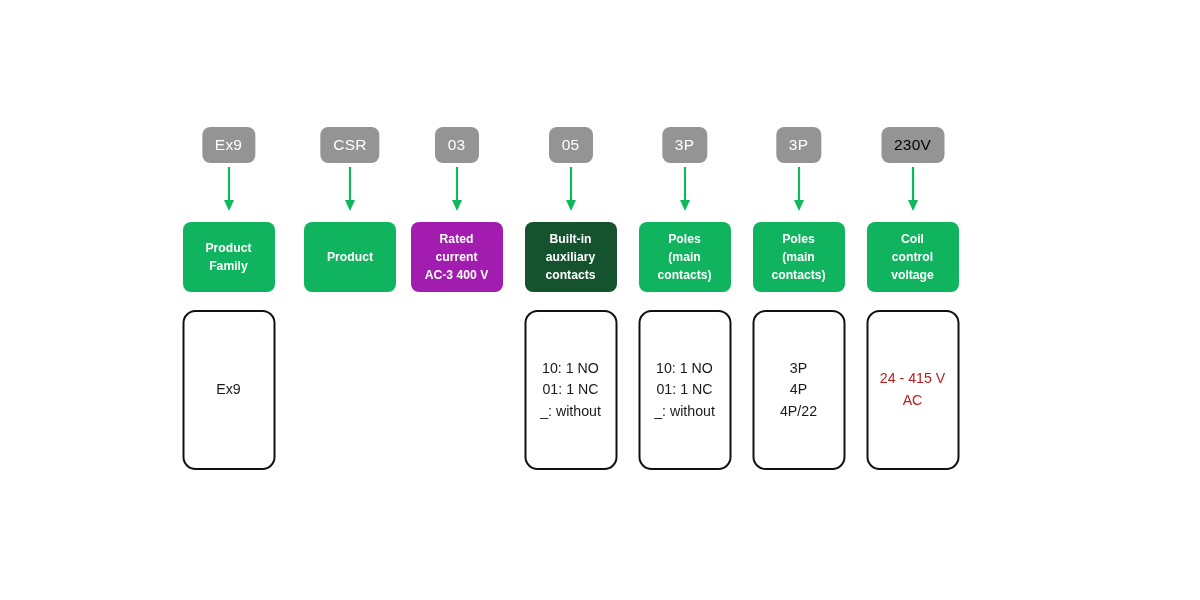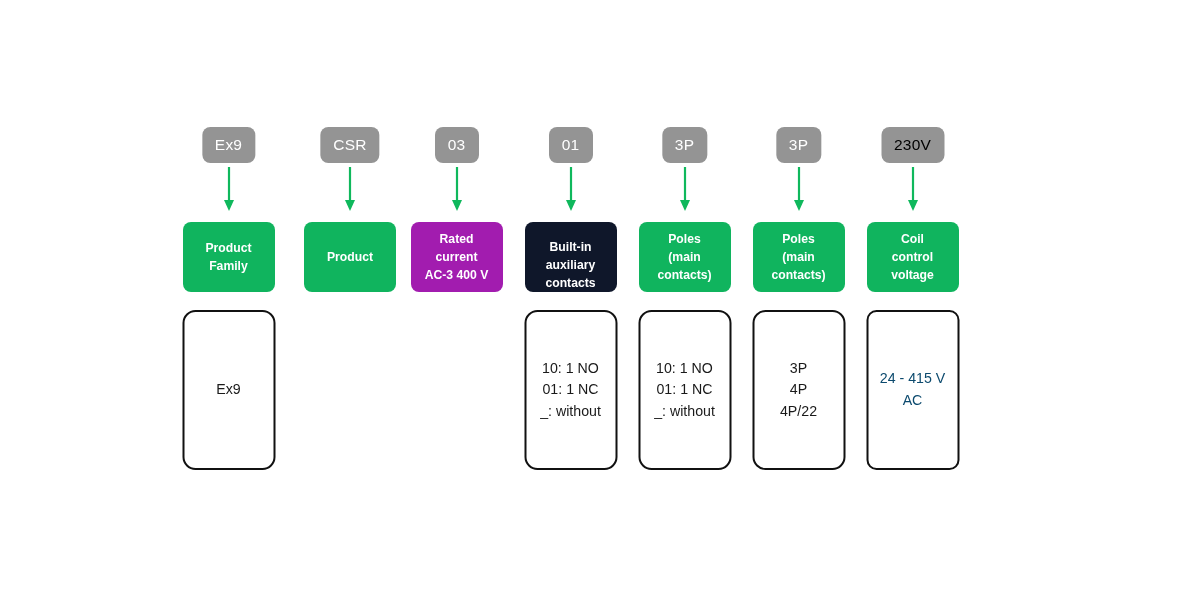--- a/index.html
+++ b/index.html
@@ -134,26 +134,26 @@
       <div class="badge" style="background: rgb(148, 148, 148); color: rgb(255, 255, 255);">03</div>
       <div class="arrow"><svg width="16" height="46" viewBox="0 0 16 46" xmlns="http://www.w3.org/2000/svg">
           <line x1="8" y1="0" x2="8" y2="36" stroke="#0fb85c" stroke-width="2.2"></line>
           <polygon points="8,44 3,33 13,33" fill="#0fb85c"></polygon>
         </svg></div>
       <div class="greenbox" style="background: #a21caf; color: rgb(255, 255, 255);">
         <span class="gb-text">Rated<br>current<br>AC-3 400 V</span>
       </div>
     </div>
     <div class="column" style="left: 513.5px;">
-      <div class="badge" style="background: rgb(148, 148, 148); color: rgb(255, 255, 255);">01</div>
+      <div class="badge" style="background: rgb(148, 148, 148); color: rgb(255, 255, 255);">05</div>
       <div class="arrow"><svg width="16" height="46" viewBox="0 0 16 46" xmlns="http://www.w3.org/2000/svg">
           <line x1="8" y1="0" x2="8" y2="36" stroke="#0fb85c" stroke-width="2.2"></line>
           <polygon points="8,44 3,33 13,33" fill="#0fb85c"></polygon>
         </svg></div>
-      <div class="greenbox" style="background: #0f172a; color: rgb(255, 255, 255); align-items: flex-end;">
+      <div class="greenbox" style="background: #14532d; color: rgb(255, 255, 255);">
         <span class="gb-text">Built-in<br>auxiliary<br>contacts</span>
       </div>
       <div class="whitebox" style="border-color: rgb(17, 17, 17); color: rgb(26, 26, 26);">
         <span class="wb-text">10: 1 NO<br>01: 1 NC<br>_: without</span>
       </div>
     </div>
     <div class="column" style="left: 627.5px;">
       <div class="badge" style="background: rgb(148, 148, 148); color: rgb(255, 255, 255);">3P</div>
       <div class="arrow"><svg width="16" height="46" viewBox="0 0 16 46" xmlns="http://www.w3.org/2000/svg">
           <line x1="8" y1="0" x2="8" y2="36" stroke="#0fb85c" stroke-width="2.2"></line>
@@ -181,17 +181,17 @@
     </div>
     <div class="column" style="left: 855.5px;">
       <div class="badge" style="background: rgb(148, 148, 148); color: #000000;">230V</div>
       <div class="arrow"><svg width="16" height="46" viewBox="0 0 16 46" xmlns="http://www.w3.org/2000/svg">
           <line x1="8" y1="0" x2="8" y2="36" stroke="#0fb85c" stroke-width="2.2"></line>
           <polygon points="8,44 3,33 13,33" fill="#0fb85c"></polygon>
         </svg></div>
       <div class="greenbox" style="background: rgb(16, 180, 94); color: rgb(255, 255, 255);">
         <span class="gb-text">Coil<br>control<br>voltage</span>
       </div>
-      <div class="whitebox" style="border-color: rgb(17, 17, 17); color: #0c4a6e; border-radius: 10px;">
+      <div class="whitebox" style="border-color: rgb(17, 17, 17); color: #b91c1c;">
         <span class="wb-text">24 - 415 V<br>AC</span>
       </div>
     </div>
   </div>
 
 </body></html>

